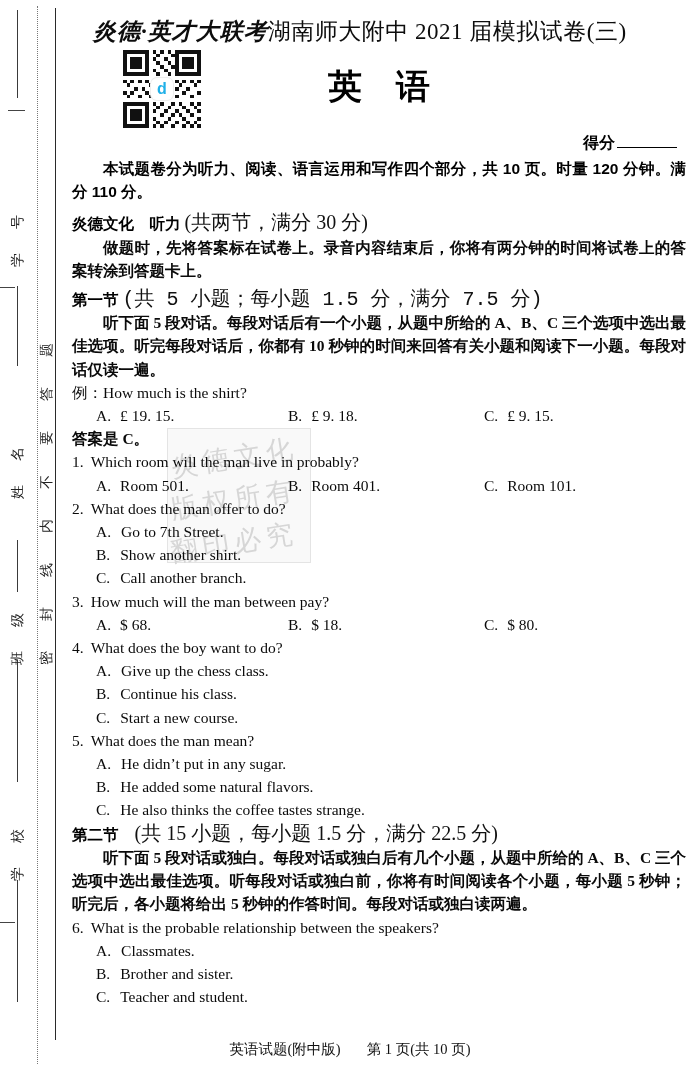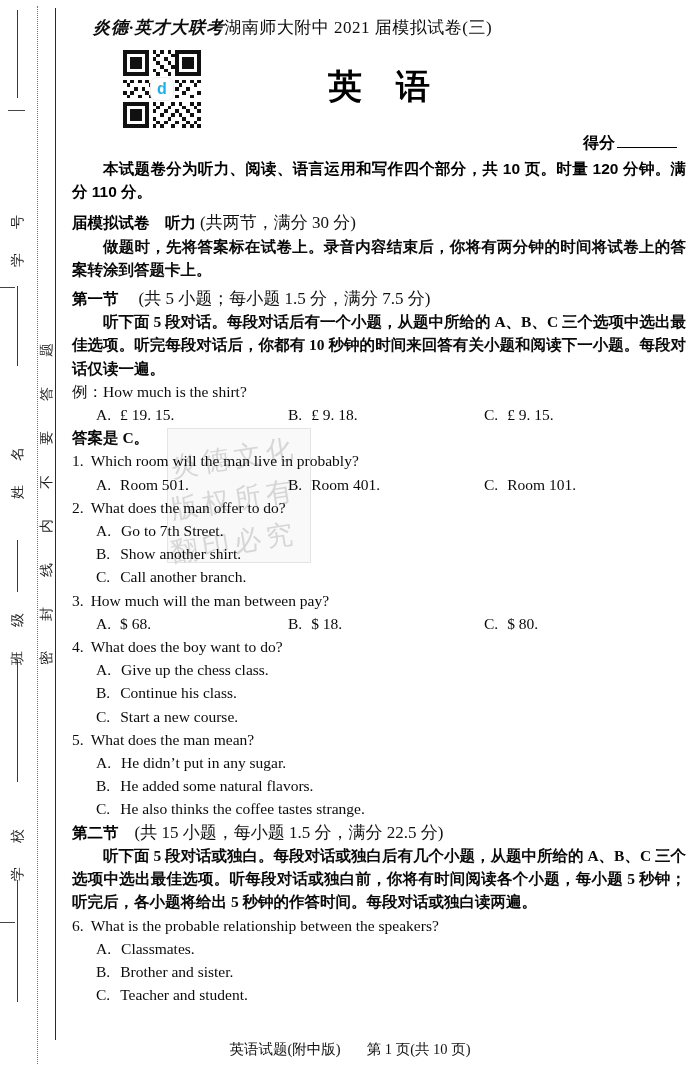--- a/index.html
+++ b/index.html
@@ -12,21 +12,21 @@
   .vblank{position:absolute;left:17px;width:1px;background:#3a3a3a;}
   .vlabel{position:absolute;width:96px;height:18px;line-height:18px;text-align:center;
           transform:rotate(-90deg);font-family:"Liberation Sans","DejaVu Sans",sans-serif;
           font-size:14px;letter-spacing:24px;white-space:nowrap;color:#222;}
   .sealtext{position:absolute;left:-134px;width:360px;height:16px;line-height:16px;text-align:center;
           transform:rotate(-90deg);font-family:"Liberation Sans","DejaVu Sans",sans-serif;
           font-size:14px;letter-spacing:30px;white-space:nowrap;color:#222;}
   .edge-dash{position:absolute;height:1px;background:#444;}
 
   
-  .exam-title{position:absolute;left:93px;top:16px;width:600px;font-size:17px;white-space:nowrap;color:#0d0d0d;}
+  .exam-title{position:absolute;left:93px;top:16px;width:600px;font-size:23px;white-space:nowrap;color:#0d0d0d;}
   .exam-title .brand{font-weight:900;font-style:italic;letter-spacing:1px;font-family:"Liberation Serif",serif;}
   .exam-title .rest{font-weight:400;letter-spacing:0.5px;}
   .subject-title{position:absolute;left:72px;top:64px;width:614px;text-align:center;
                  font-family:"Liberation Sans","DejaVu Sans",sans-serif;font-weight:700;font-size:34px;color:#000;}
   .qr{position:absolute;left:120px;top:50px;width:84px;height:78px;}
   .qr-logo{position:absolute;left:151px;top:78px;width:22px;height:22px;background:#fff;border-radius:6px;
            box-shadow:0 0 0 1px #eee;display:flex;align-items:center;justify-content:center;
            font-family:"Liberation Sans",sans-serif;font-weight:700;font-size:16px;color:#1fb0e8;}
   .score{position:absolute;left:583px;top:132px;font-family:"Liberation Sans",sans-serif;
          font-weight:700;font-size:16px;color:#000;}
@@ -41,21 +41,21 @@
 
   
   .content{position:absolute;left:72px;top:157px;width:614px;z-index:1;font-size:15.5px;line-height:23.2px;}
   .content p{margin:0;}
   .cnb{font-family:"Liberation Sans","DejaVu Sans",sans-serif;font-weight:700;color:#000;}
   .cn{font-family:Liberation Serif, serif;font-weight:600;color:#0a0a0a;}
   .kai{font-family:"Liberation Serif","DejaVu Serif",serif;font-weight:400;color:#111;}
   .en{font-family:"Liberation Serif","DejaVu Serif",serif;color:#0a0a0a;}
   .indent{text-indent:2em;text-align:justify;}
   .mt8{margin-top:8px !important;} .mt6{margin-top:6px !important;}
-  .note{margin-left:4px;font-size:17px;}
+  .note{margin-left:4px;font-size:20px;}
   .qnum{margin-right:7px;}
   .opt-row{display:flex;padding-left:24px;}
   .opt{display:flex;}
   .opt .letter{margin-right:9px;}
   .opt.c1{width:192px;} .opt.c2{width:196px;} .opt.c3{flex:1;}
   .opt-stack{display:flex;padding-left:24px;}
   .opt-stack .letter{margin-right:10px;}
 
   
   .footer{position:absolute;left:0;top:1040px;width:700px;text-align:center;font-size:14.5px;
@@ -117,25 +117,25 @@
 <div class="wm">
   <div class="l1">炎德文化</div>
   <div class="l2">版权所有</div>
   <div class="l3">翻印必究</div>
 </div>
 
 <div class="content">
 
   <p class="cnb indent">本试题卷分为听力、阅读、语言运用和写作四个部分，共 10 页。时量 120 分钟。满分 110 分。</p>
 
-  <p class="mt8"><span class="cnb">届模拟试卷　听力</span><span class="kai note">(共两节，满分 30 分)</span></p>
+  <p class="mt8"><span class="cnb">炎德文化　听力</span><span class="kai note">(共两节，满分 30 分)</span></p>
 
   <p class="cn indent">做题时，先将答案标在试卷上。录音内容结束后，你将有两分钟的时间将试卷上的答案转涂到答题卡上。</p>
 
-  <p class="mt6"><span class="cnb">第一节</span><span class="kai note" style="margin-left:20px;">(共 5 小题；每小题 1.5 分，满分 7.5 分)</span></p>
+  <p class="mt6"><span class="cnb">第一节</span><span class="kai note" style="margin-left:4px;font-family:Liberation Mono, monospace;">(共 5 小题；每小题 1.5 分，满分 7.5 分)</span></p>
 
   <p class="cn indent">听下面 5 段对话。每段对话后有一个小题，从题中所给的 A、B、C 三个选项中选出最佳选项。听完每段对话后，你都有 10 秒钟的时间来回答有关小题和阅读下一小题。每段对话仅读一遍。</p>
 
   <p><span class="kai">例：</span><span class="en">How much is the shirt?</span></p>
 
   <div class="opt-row en">
     <span class="opt c1">
         <span class="letter">A.</span>
         <span>£ 19. 15.</span>
       </span>

